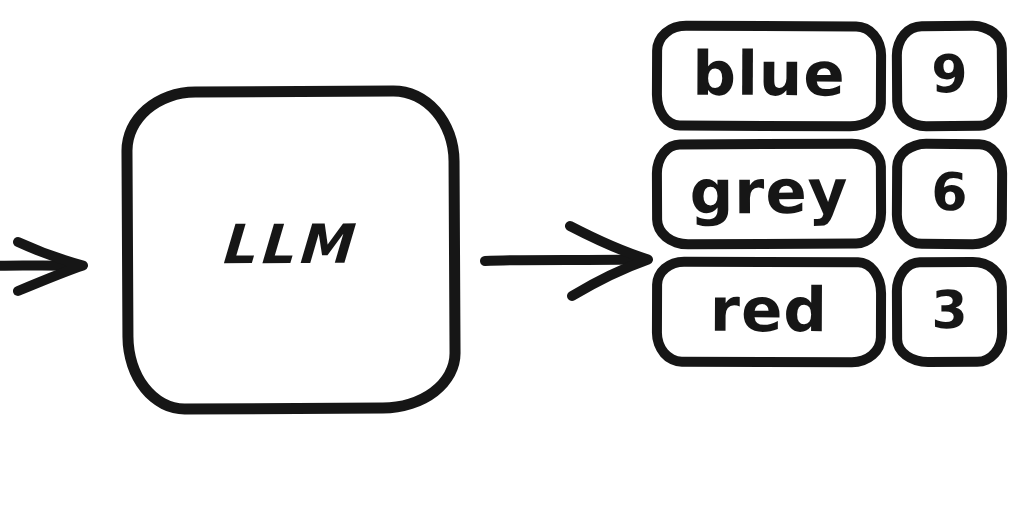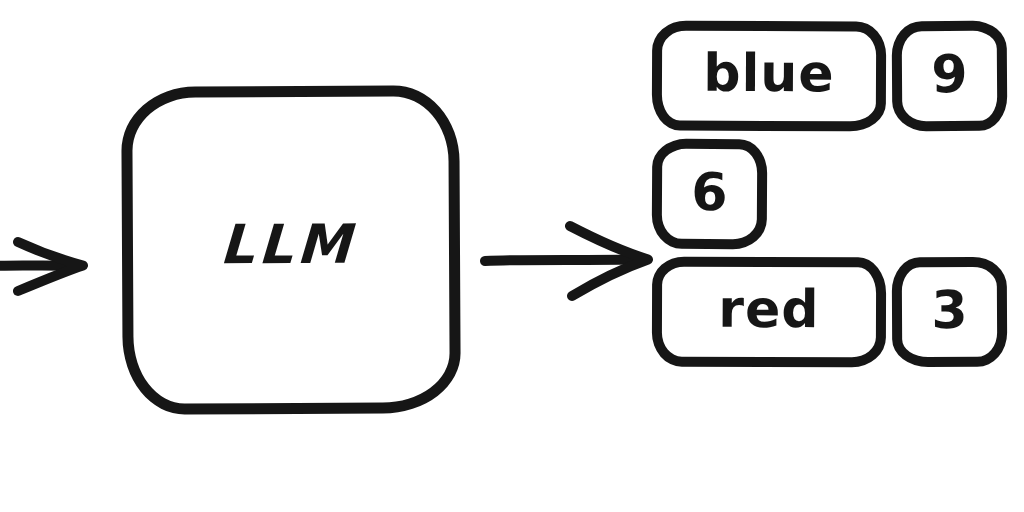--- a/index.html
+++ b/index.html
@@ -59,21 +59,21 @@
     display:flex;align-items:center;justify-content:center;
   }
   .token-score-box{
     width:115px;height:110px;
     box-sizing:border-box;
     border:10px solid var(--stroke);
     background:var(--bg);
     display:flex;align-items:center;justify-content:center;
   }
   .token-word{
-    font-size:52px;
+    font-size:61px;
     font-weight:600;
     letter-spacing:1px;
     transform:translateY(-3px);
   }
   .token-score{
     font-size:52px;
     font-weight:600;
     transform:translateY(-2px);
   }
   
@@ -111,20 +111,23 @@
       <div class="token-word-box">
         <span class="token-word">blue</span>
       </div>
       <div class="token-score-box">
         <span class="token-score">9</span>
       </div>
     </div>
 
 
     <div class="token-row">
+      <div class="token-word-box">
+        <span class="token-word">grey</span>
+      </div>
       <div class="token-score-box">
         <span class="token-score">6</span>
       </div>
     </div>
 
     <div class="token-row">
       <div class="token-word-box">
         <span class="token-word">red</span>
       </div>
       <div class="token-score-box">

